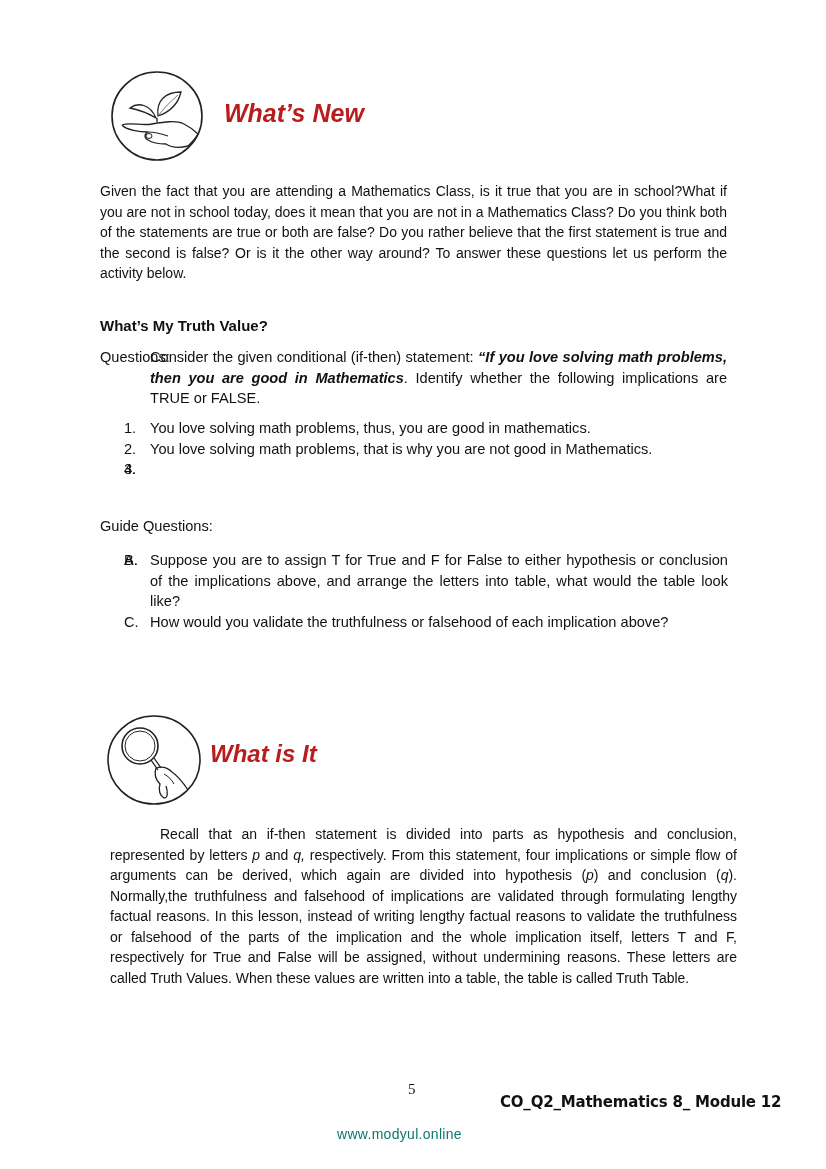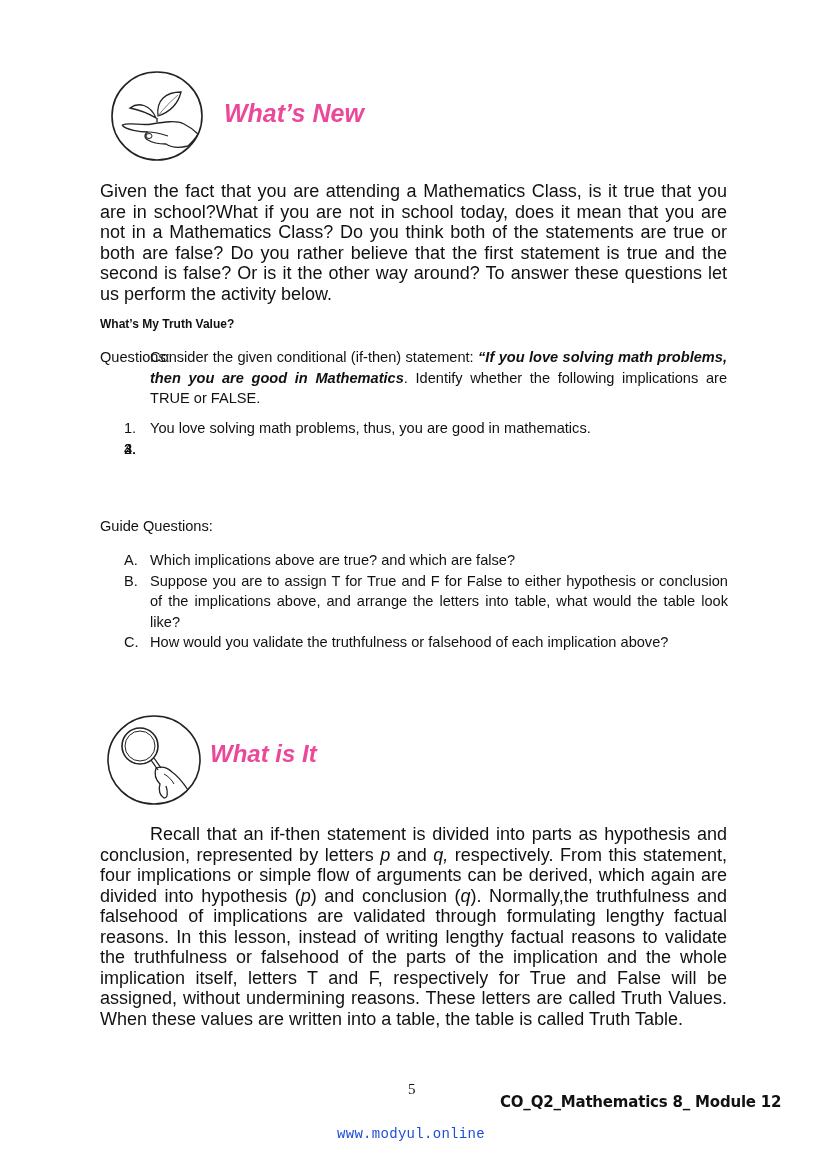--- a/index.html
+++ b/index.html
@@ -1,35 +1,35 @@
 <!DOCTYPE html>
 <html><head>
 <meta charset="utf-8">
 <style>
   html, body { margin: 0; padding: 0; background: #ffffff; }
   body { width: 826px; height: 1169px; position: relative; overflow: hidden;
          font-family: "Liberation Sans", sans-serif; color: #111; }
   .icon-circle { position: absolute; }
   .heading { position: absolute; font-family: "Liberation Sans", sans-serif;
-             font-weight: bold; font-style: italic; color: #ec4899; text-align: right; }
-  .para { position: absolute; left: 100px; width: 627px; font-size: 18px;
+             font-weight: bold; font-style: italic; color: #b91c1c; text-align: right; }
+  .para { position: absolute; left: 100px; width: 627px; font-size: 14px;
           line-height: 20.5px; text-align: justify; text-align-last: left; }
-  .subhead { position: absolute; left: 100px; font-size: 12px; font-weight: bold; }
+  .subhead { position: absolute; left: 100px; font-size: 15px; font-weight: bold; }
   .directions { position: absolute; left: 100px; width: 627px; font-size: 14.6px; line-height: 20.5px; }
   .dir-label { position: absolute; left: 0; top: 0; }
   .dir-body { margin-left: 50px; text-align: justify; text-align-last: left; }
   .bi { font-weight: bold; font-style: italic; }
   .list { position: absolute; left: 124px; width: 610px; font-size: 14.6px; line-height: 20.5px; margin: 0; padding: 0; list-style: none; }
   .list li { position: relative; padding-left: 26px; }
   .list li .marker { position: absolute; left: 0; top: 0; }
   .guide-label { position: absolute; left: 100px; font-size: 14.6px; text-align: center; }
   .page-num { position: absolute; left: 408px; top: 1081px; font-family: "Liberation Serif", serif; font-size: 15px; }
   .footer-code { position: absolute; left: 500px; top: 1093px; font-family: "DejaVu Sans", sans-serif; font-weight: bold; font-size: 15px; letter-spacing: -0.2px; }
-  .watermark { position: absolute; left: 337px; top: 1126px; font-family: Liberation Mono, monospace; font-size: 14px; color: #1d4ed8; letter-spacing: 0.3px; }
-  .indent-para { text-indent: 50px; }
+  .watermark { position: absolute; left: 337px; top: 1126px; font-family: Liberation Sans, sans-serif; font-size: 14px; color: #0f766e; letter-spacing: 0.3px; }
+  .indent-para { text-indent: 50px; margin-left: 10px; }
 </style>
 </head>
 <body>
 
 <div class="icon-circle" style="left:110px; top:70px; width:94px; height:92px;">
   <svg width="94" height="92" viewBox="0 0 94 92">
     <ellipse cx="47" cy="46" rx="45" ry="44" fill="none" stroke="#222" stroke-width="1.6"></ellipse>
 
     <path d="M46 48 C40 34 28 32 20 38 C30 40 36 42 46 48 Z" fill="none" stroke="#222" stroke-width="1.3"></path>
     <path d="M48 46 C46 30 56 22 71 22 C68 34 60 42 48 46 Z" fill="none" stroke="#222" stroke-width="1.3"></path>
@@ -49,29 +49,29 @@
 
 <div class="directions" style="top:347px;">
   <span class="dir-label">Questions:</span>
   <div class="dir-body">
     <span>Consider the given conditional (if-then) statement: </span><span class="bi">“If you love solving math problems, then you are good in Mathematics</span><span>. Identify whether the following implications are TRUE or FALSE.</span>
   </div>
 </div>
 
 <ul class="list" style="top:418px;">
   <li><span class="marker">1.</span><span>You love solving math problems, thus, you are good in mathematics.</span></li>
-  <li><span class="marker">2.</span></li>
+  <li><span class="marker">2.</span><span>You love solving math problems, that is why you are not good in Mathematics.</span></li>
   <li><span class="marker">3.</span></li>
   <li><span class="marker">4.</span></li>
 </ul>
 
 <div class="guide-label" style="top:518px;">Guide Questions:</div>
 
 <ul class="list" style="top:550px; width:604px;">
-  <li style="text-align:justify;"><span class="marker">A.</span><span>Which implications above are true? and which are false?</span></li>
+  <li style="text-align:justify;"><span class="marker">A.</span></li>
   <li style="text-align:justify;"><span class="marker">B.</span><span>Suppose you are to assign T for True and F for False to either hypothesis or conclusion of the implications above, and arrange the letters into table, what would the table look like?</span></li>
   <li><span class="marker">C.</span><span>How would you validate the truthfulness or falsehood of each implication above?</span></li>
 </ul>
 
 <div class="icon-circle" style="left:106px; top:714px; width:96px; height:92px;">
   <svg width="96" height="92" viewBox="0 0 96 92">
     <ellipse cx="48" cy="46" rx="46" ry="44" fill="none" stroke="#222" stroke-width="1.6"></ellipse>
 
     <circle cx="34" cy="32" r="18" fill="none" stroke="#222" stroke-width="1.6"></circle>
     <circle cx="34" cy="32" r="15" fill="none" stroke="#222" stroke-width="1"></circle>

